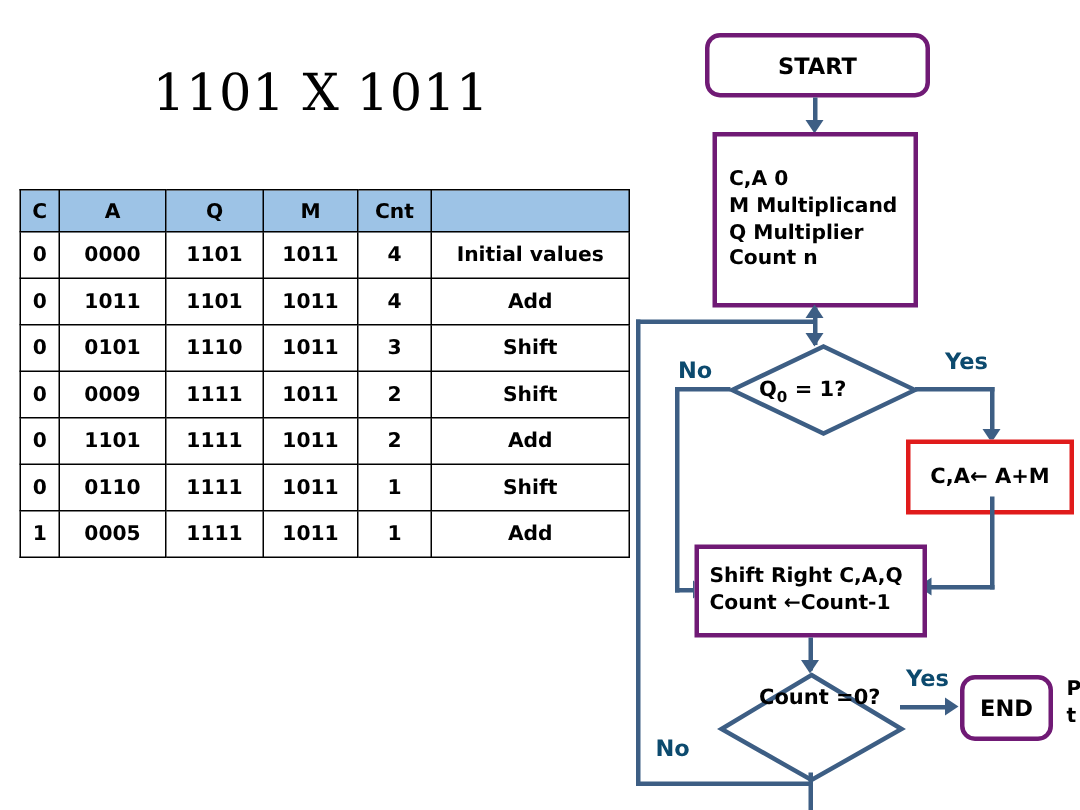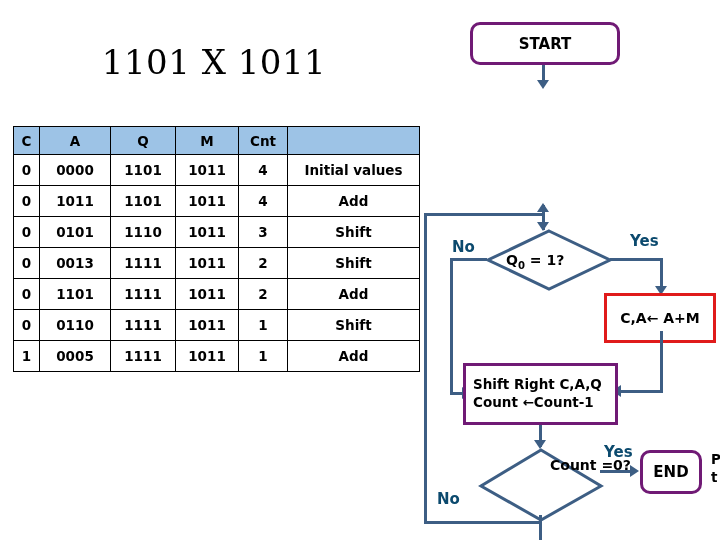--- a/index.html
+++ b/index.html
@@ -199,21 +199,21 @@
       <tr>
         <td>0</td>
         <td>0101</td>
         <td>1110</td>
         <td>1011</td>
         <td>3</td>
         <td>Shift</td>
       </tr>
       <tr>
         <td>0</td>
-        <td>0013</td>
+        <td>0009</td>
         <td>1111</td>
         <td>1011</td>
         <td>2</td>
         <td>Shift</td>
       </tr>
       <tr>
         <td>0</td>
         <td>1101</td>
         <td>1111</td>
         <td>1011</td>
@@ -237,20 +237,26 @@
         <td>Add</td>
       </tr>
     </tbody>
   </table>
 
   <div class="fc-box fc-term" style="left:470px; top:22px; width:150px; height:43px;">START</div>
 
   <div class="line line-v" style="left:542px; top:65px; height:17px;"></div>
   <div class="arrow arrow-down" style="left:537px; top:80px;"></div>
 
+  <div class="fc-box fc-proc" style="left:475px; top:88px; width:137px; height:117px; padding-left:8px;">
+    <div>C,A      0</div>
+    <div>M Multiplicand</div>
+    <div>Q  Multiplier</div>
+    <div>Count n</div>
+  </div>
 
   <div class="line line-v" style="left:542px; top:205px; height:25px;"></div>
   <div class="arrow arrow-down" style="left:537px; top:222px;"></div>
 
   <svg class="diamond" style="left:485px; top:228px;" width="128" height="64">
     <polygon points="64,3 125,32 64,61 3,32" fill="#ffffff" stroke="#3D5E84" stroke-width="3"></polygon>
   </svg>
   <div class="diamond-label" style="left:506px; top:252px;"><span>Q</span><span class="sub">0</span><span> = 1?</span></div>
 
   <div class="branch-label" style="left:452px; top:238px;">No</div>
@@ -276,21 +282,21 @@
     <div>Shift Right C,A,Q</div>
     <div>Count ←Count-1</div>
   </div>
 
   <div class="line line-v" style="left:539px; top:425px; height:22px;"></div>
   <div class="arrow arrow-down" style="left:534px; top:440px;"></div>
 
   <svg class="diamond" style="left:478px; top:447px;" width="126" height="76">
     <polygon points="63,3 123,39 63,73 3,39" fill="#ffffff" stroke="#3D5E84" stroke-width="3"></polygon>
   </svg>
-  <div class="diamond-label" style="left:506px; top:457px;margin-left:44px;">Count =0?</div>
+  <div class="diamond-label" style="left:506px; top:457px;">Count =0?</div>
 
   <div class="branch-label" style="left:604px; top:443px;">Yes</div>
 
   <div class="branch-label" style="left:437px; top:490px;">No</div>
 
   <div class="line line-h" style="left:600px; top:470px; width:34px;"></div>
   <div class="arrow arrow-right" style="left:630px; top:465px;"></div>
 
   <div class="fc-box fc-term" style="left:640px; top:450px; width:62px; height:44px;">END</div>
 

